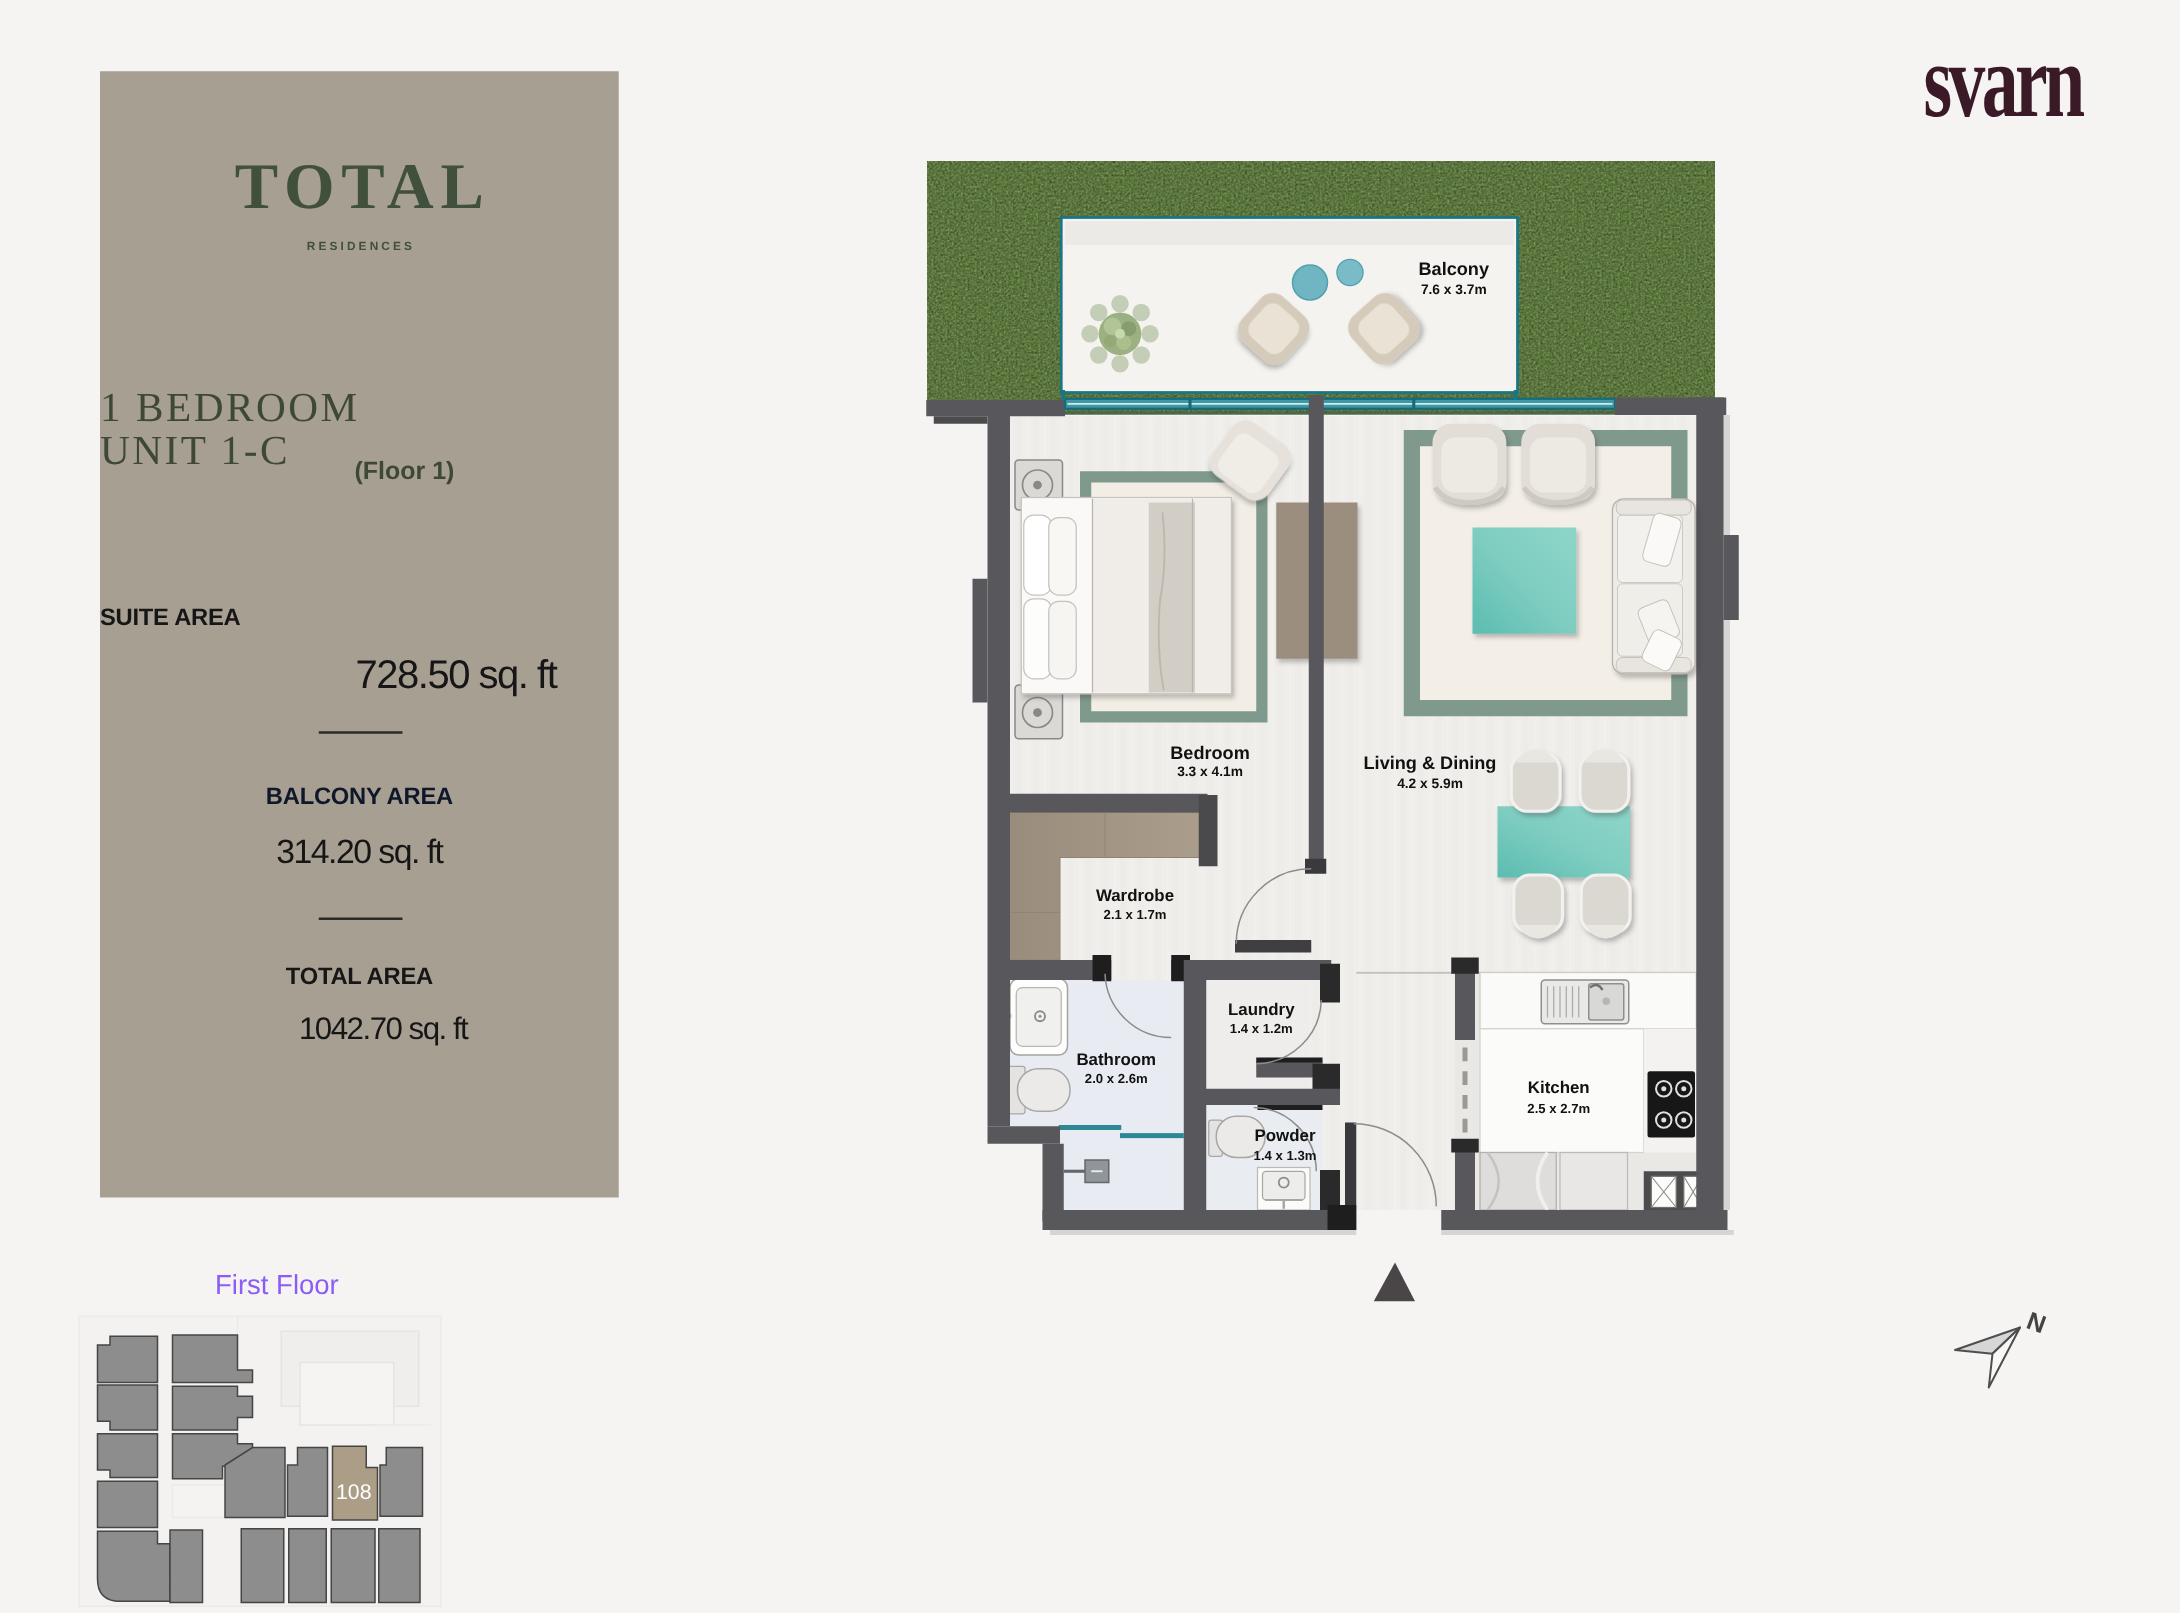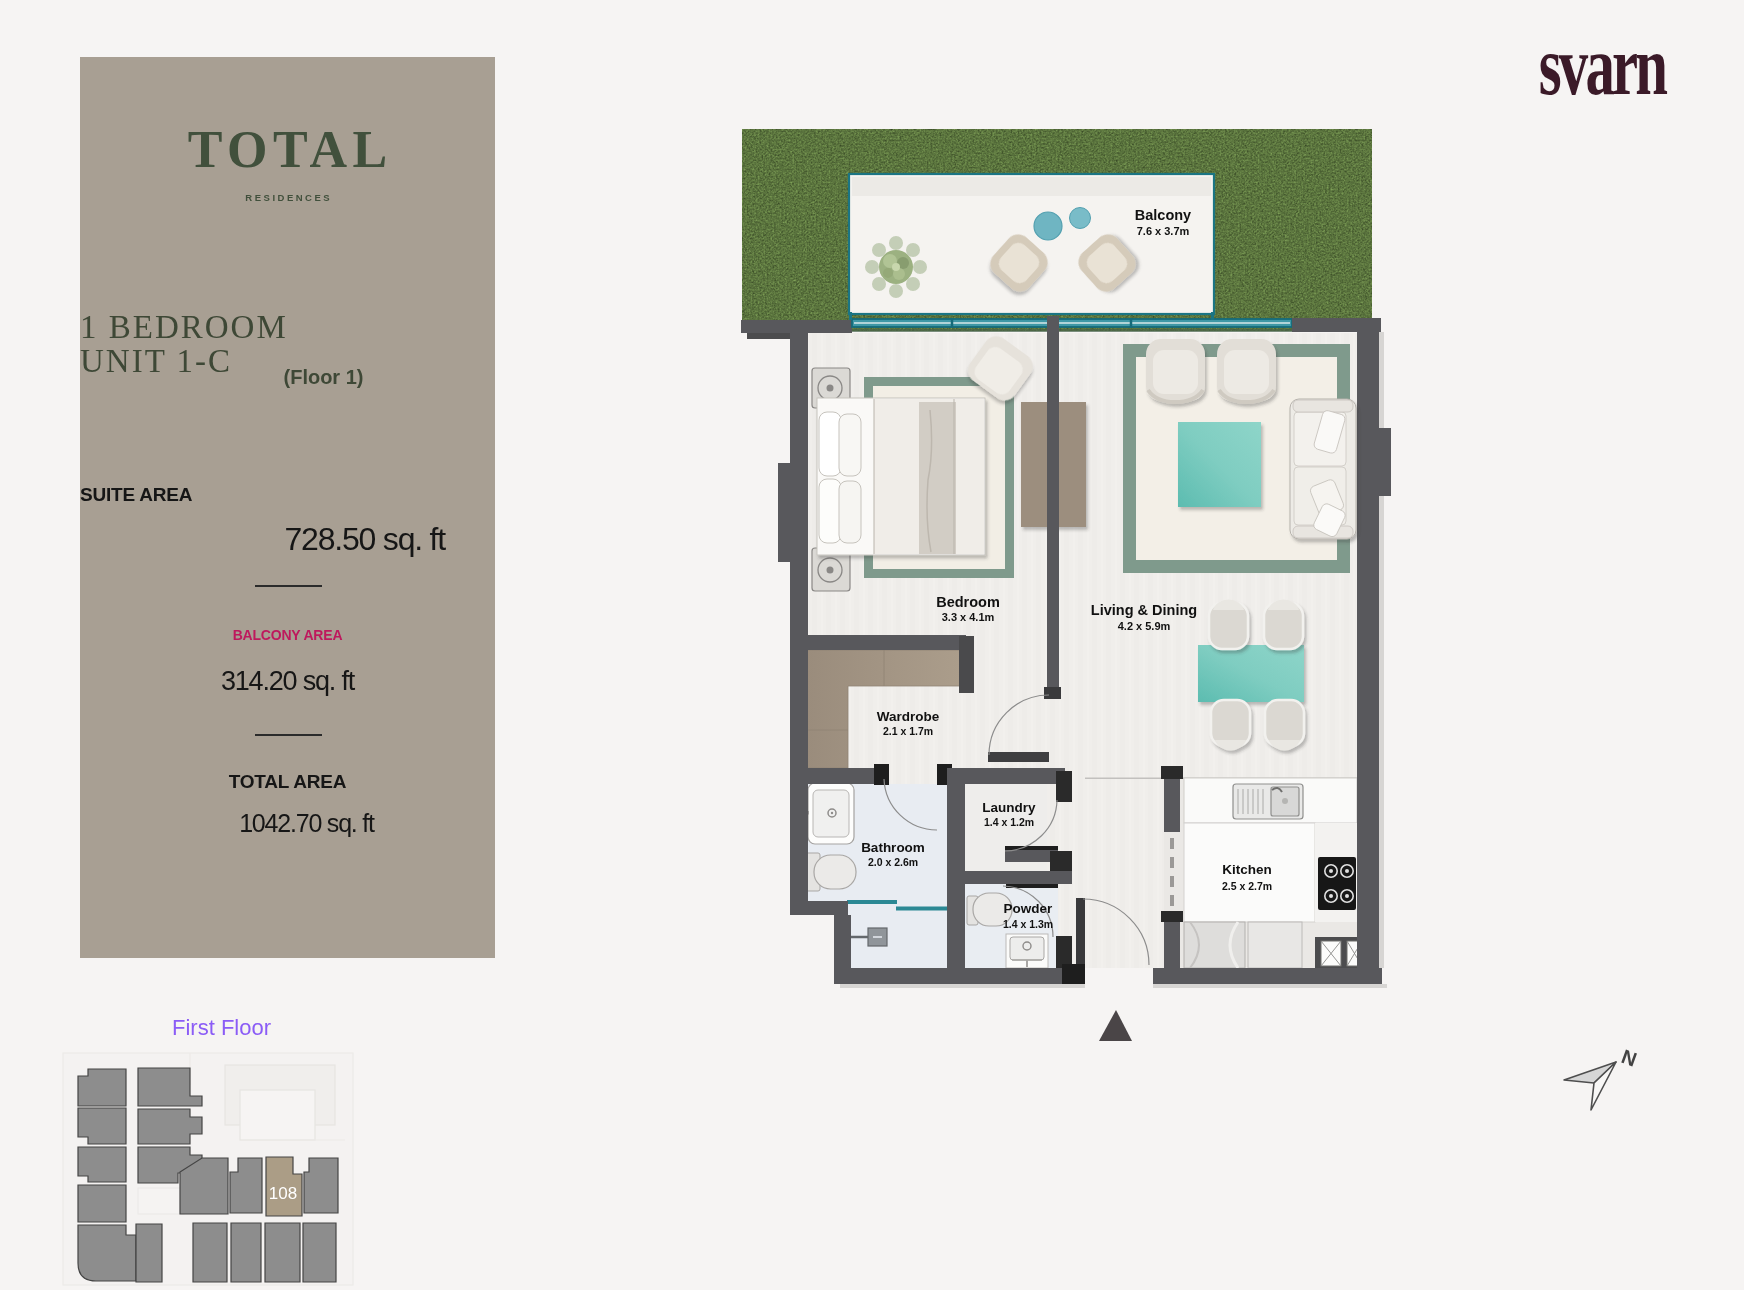--- a/index.html
+++ b/index.html
@@ -18,21 +18,21 @@
 <div class="abs" style="left:80px;top:288px;width:415px;text-align:left;font-family:'Liberation Serif',serif;font-size:33px;letter-spacing:2px;color:#3e4836;line-height:1.02;margin-top:23px;">1 BEDROOM<br>UNIT 1-C</div>
 
 <div class="abs" style="left:80px;top:366px;width:415px;text-align:center;font-size:20px;font-weight:bold;color:#3e4836;padding-left:36px;">(Floor 1)</div>
 
 <div class="abs" style="left:80px;top:484px;width:415px;text-align:left;font-size:19px;font-weight:bold;letter-spacing:-0.2px;color:#161616;">SUITE AREA</div>
 
 <div class="abs" style="left:80px;top:521px;width:365px;text-align:right;font-size:32px;letter-spacing:-1.2px;color:#161616;">728.50 sq. ft</div>
 
 <div class="abs" style="left:255px;top:585px;width:67px;height:2px;background:#2b2b2b;"></div>
 
-<div class="abs" style="left:80px;top:627px;width:415px;text-align:center;font-size:14px;font-weight:bold;letter-spacing:-0.2px;color:#be185d;">BALCONY AREA</div>
+<div class="abs" style="left:80px;top:627px;width:415px;text-align:center;font-size:19px;font-weight:bold;letter-spacing:-0.2px;color:#0f172a;">BALCONY AREA</div>
 
 <div class="abs" style="left:80px;top:666px;width:415px;text-align:center;font-size:27px;letter-spacing:-1.2px;color:#161616;">314.20 sq. ft</div>
 
 <div class="abs" style="left:255px;top:734px;width:67px;height:2px;background:#2b2b2b;"></div>
 
 <div class="abs" style="left:80px;top:771px;width:415px;text-align:center;font-size:19px;font-weight:bold;letter-spacing:-0.2px;color:#161616;">TOTAL AREA</div>
 
 <div class="abs" style="left:68px;top:809px;width:477px;text-align:center;font-size:25px;letter-spacing:-1.2px;color:#161616;">1042.70 sq. ft</div>
 
 <div class="abs" style="left:1452px;top:17px;width:300px;text-align:center;font-family:'Liberation Serif',serif;font-weight:bold;font-size:84px;color:#3b1a28;letter-spacing:-4px;transform:scaleX(0.70);transform-origin:center;">svarn</div>

